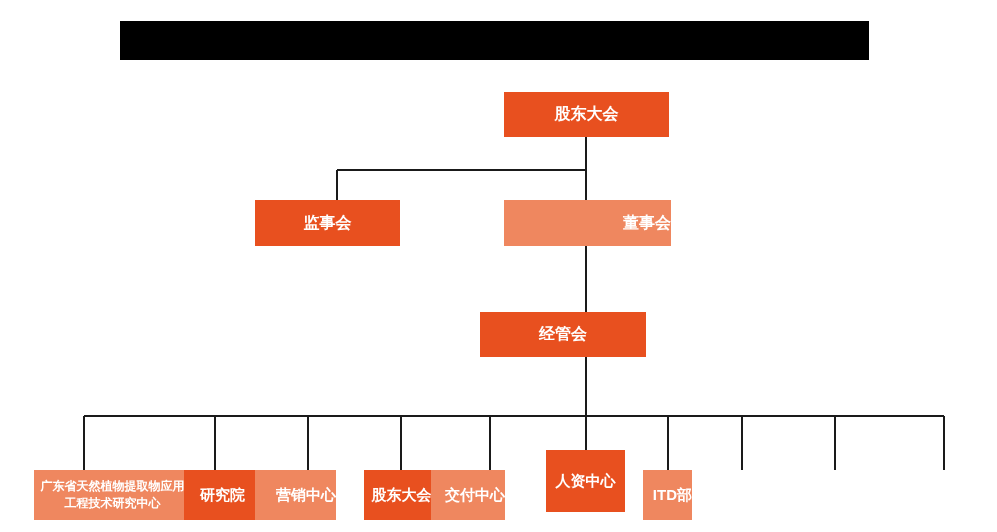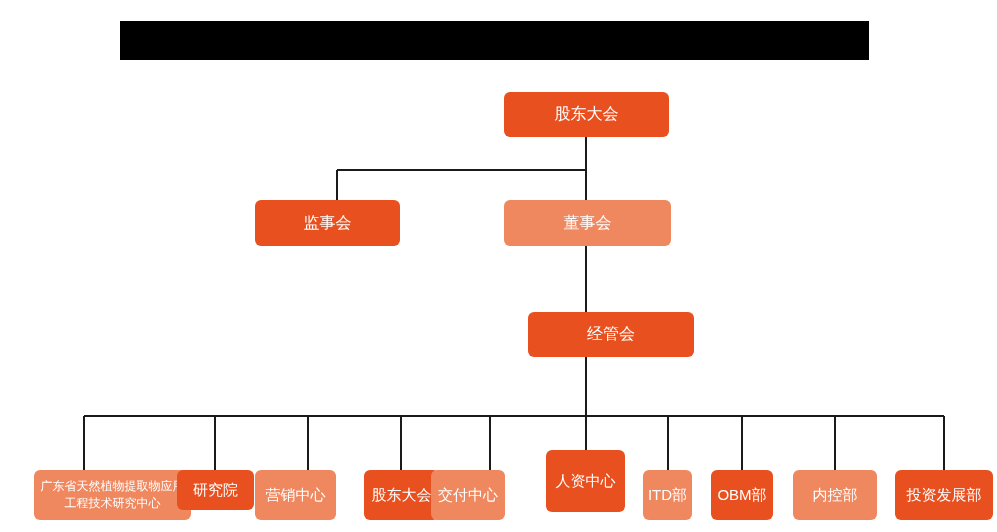--- a/index.html
+++ b/index.html
@@ -1,23 +1,23 @@
 <!DOCTYPE html>
 <html style="--primary: #E8501F; --light: #EF875F; --bar: #000000;"><head>
 <meta charset="utf-8">
 <style>
   html,body{margin:0;padding:0;background:#ffffff;}
   body{font-family:"Liberation Sans","DejaVu Sans",sans-serif;}
   .canvas{position:relative;width:997px;height:532px;background:#fff;overflow:hidden;}
   .title-bar{position:absolute;left:120px;top:21px;width:749px;height:39px;background:var(--bar,#000);}
   .connectors{position:absolute;left:0;top:0;width:997px;height:532px;z-index:0;}
   .node{position:absolute;z-index:1;display:flex;align-items:center;justify-content:center;
-        color:#fff;font-weight:normal;font-size:16px;box-sizing:border-box;border-radius:6px;}
+        color:#fff;font-weight:bold;font-size:16px;box-sizing:border-box;}
   .node.bright{background:var(--primary,#E8501F);}
-  .node.light{background:var(--light,#EF875F);}
+  .node.light{background:var(--light,#EF875F);justify-content:flex-end;}
   .dept{font-size:15px;}
   .dept-sm{font-size:12px;line-height:1.45;text-align:center;padding:0 5px;margin-left:29px;}
   .node-label{pointer-events:none;}
 </style>
 </head>
 <body>
 
 <div class="canvas">
 
   <div class="title-bar"></div>
@@ -52,48 +52,39 @@
     <span class="node-label">股东大会</span>
   </div>
 
   <div class="node bright" style="left:255px;top:200px;width:145px;height:46px">
     <span class="node-label">监事会</span>
   </div>
   <div class="node light" style="left:504px;top:200px;width:167px;height:46px">
     <span class="node-label">董事会</span>
   </div>
 
-  <div class="node bright" style="left:528px;top:312px;width:166px;height:45px">
+  <div class="node bright" style="left:480px;top:312px;width:166px;height:45px">
     <span class="node-label">经管会</span>
   </div>
 
   <div class="node light dept dept-sm" style="left:5px;top:470px;width:157px;height:50px">
     <span class="node-label">广东省天然植物提取物应用工程技术研究中心</span>
   </div>
-  <div class="node bright dept" style="left:177px;top:470px;width:77px;height:40px">
+  <div class="node bright dept" style="left:184px;top:470px;width:77px;height:50px">
     <span class="node-label">研究院</span>
   </div>
   <div class="node light dept" style="left:255px;top:470px;width:81px;height:50px">
     <span class="node-label">营销中心</span>
   </div>
   <div class="node bright dept" style="left:364px;top:470px;width:75px;height:50px">
     <span class="node-label">股东大会</span>
   </div>
   <div class="node light dept" style="left:431px;top:470px;width:74px;height:50px">
     <span class="node-label">交付中心</span>
   </div>
   <div class="node bright dept" style="left:546px;top:450px;width:79px;height:62px">
     <span class="node-label">人资中心</span>
   </div>
   <div class="node light dept" style="left:643px;top:470px;width:49px;height:50px">
     <span class="node-label">ITD部</span>
   </div>
-  <div class="node bright dept" style="left:711px;top:470px;width:62px;height:50px">
-    <span class="node-label">OBM部</span>
-  </div>
-  <div class="node light dept" style="left:793px;top:470px;width:84px;height:50px">
-    <span class="node-label">内控部</span>
-  </div>
-  <div class="node bright dept" style="left:895px;top:470px;width:98px;height:50px">
-    <span class="node-label">投资发展部</span>
-  </div>
 
 </div>
 
 </body></html>

